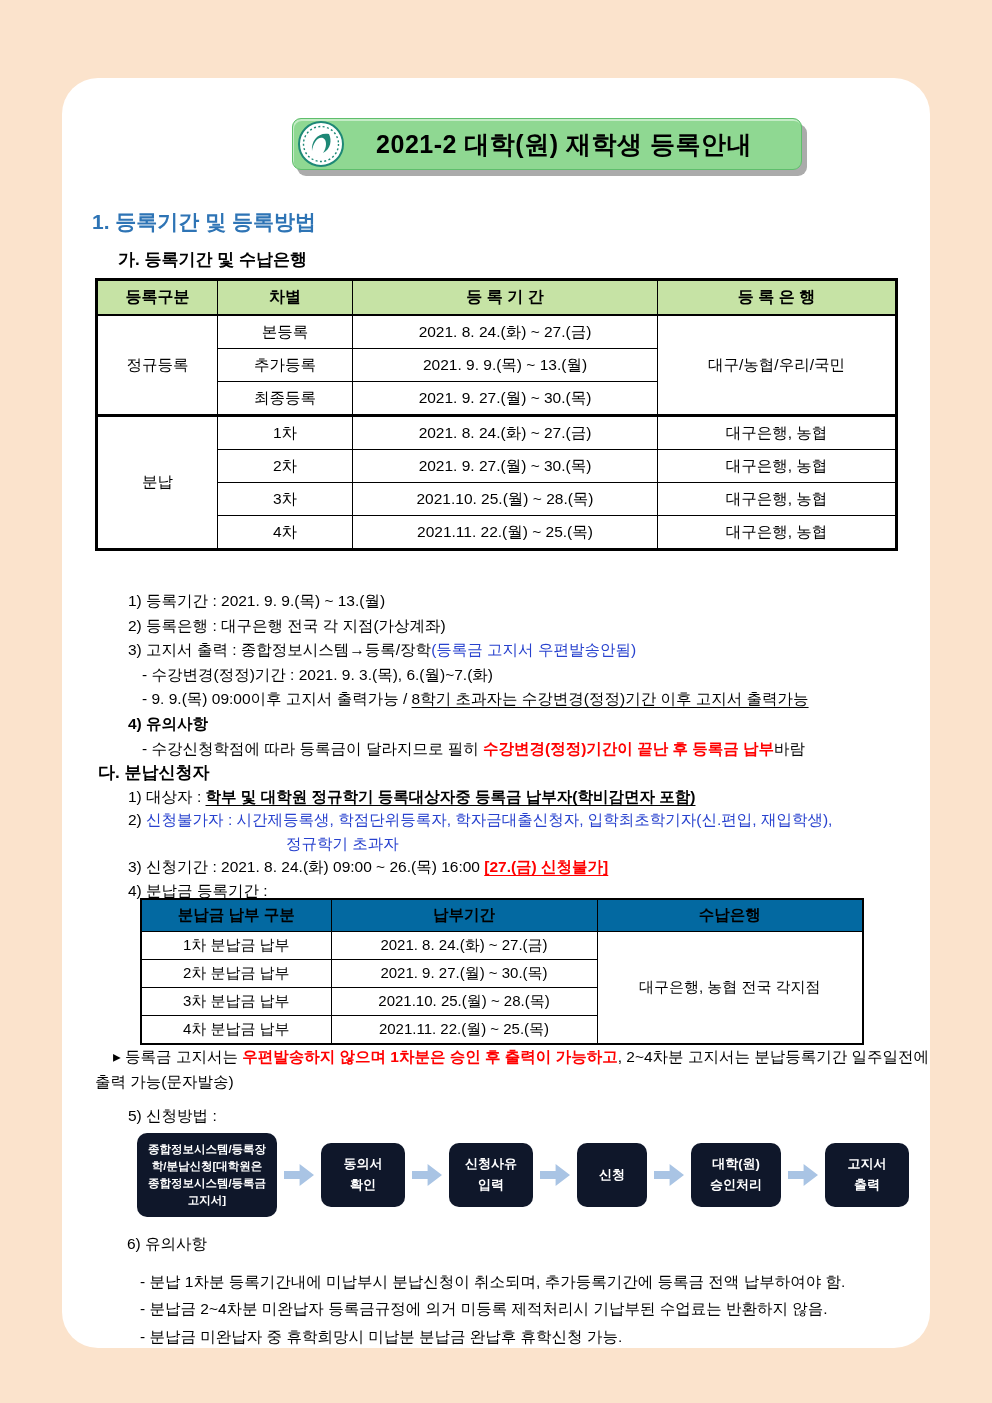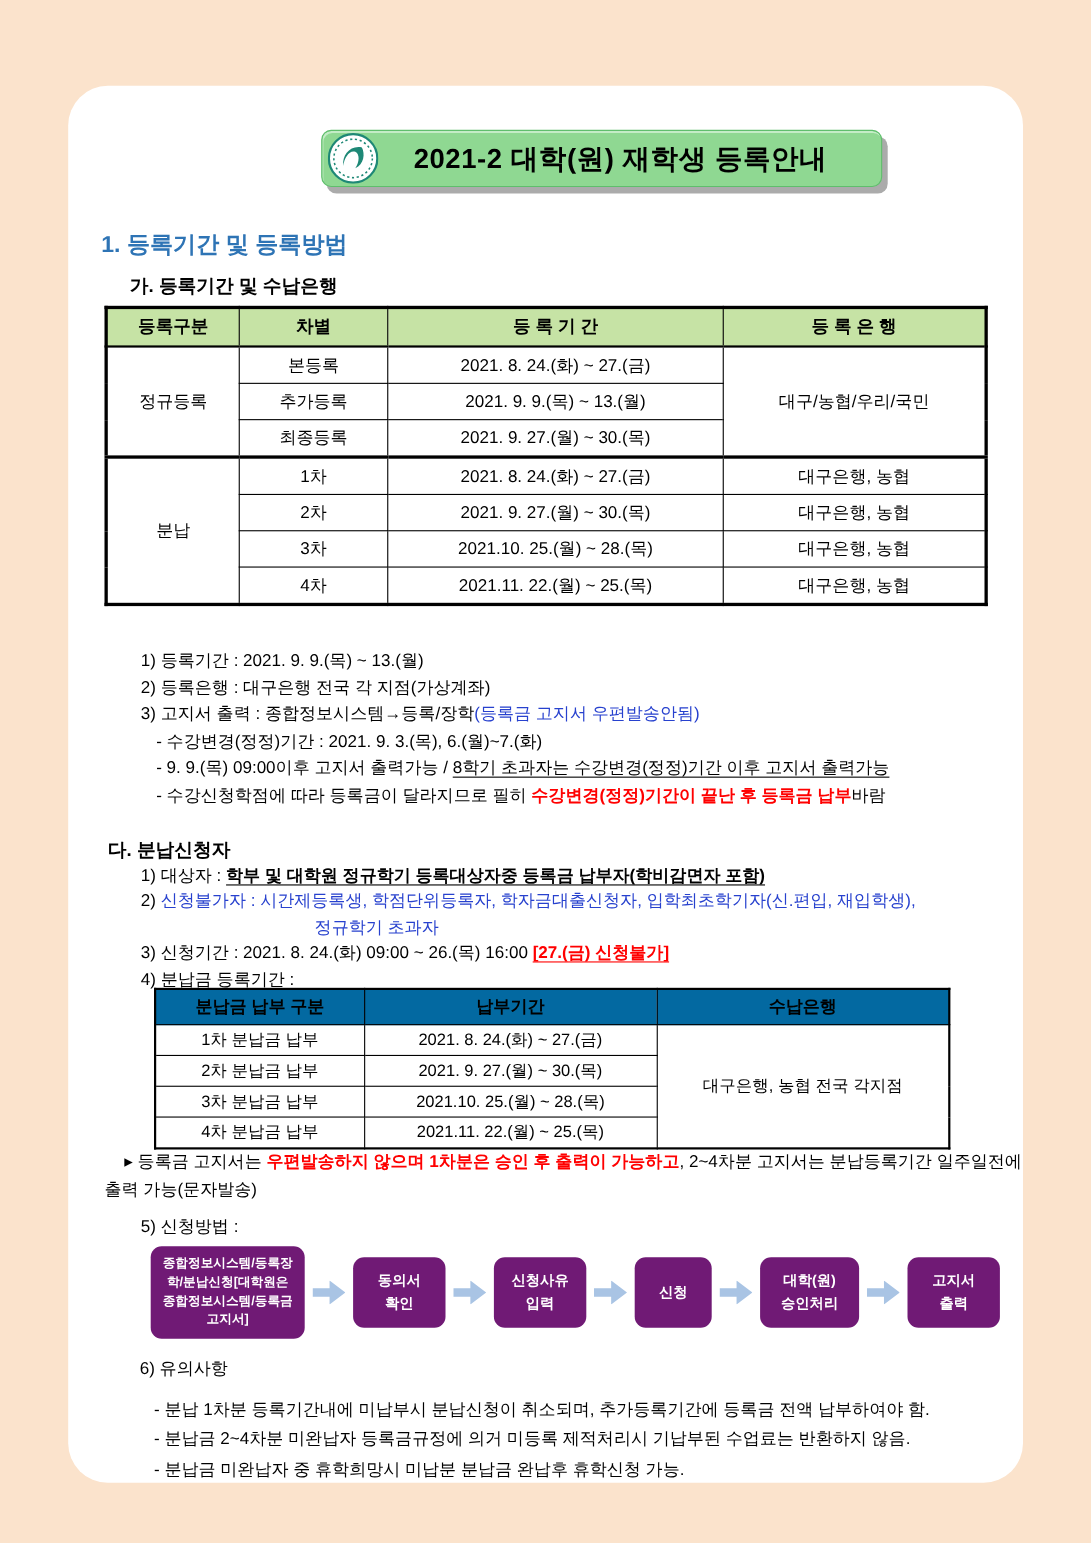--- a/index.html
+++ b/index.html
@@ -46,21 +46,21 @@
   .blue{color:#2741CE;}
   .red{color:#FF0000;font-weight:bold;}
   .ul{text-decoration:underline;text-underline-offset:3px;}
   .bold{font-weight:bold;}
   .cont-indent{margin-left:158px;}
   
   .notice{position:absolute;left:33px;top:966px;width:836px;font-size:15.5px;line-height:25px;text-indent:18px;}
   
   .flow{position:absolute;left:75px;top:1055px;display:flex;align-items:center;}
   .fbox{
-    background:#701a75;border-radius:10px;color:#ffffff;
+    background:#0f172a;border-radius:10px;color:#ffffff;
     display:flex;flex-direction:column;justify-content:center;align-items:center;
     text-align:center;font-weight:bold;
   }
   .fbox span{display:block;}
   .fbox.big{width:140px;height:84px;font-size:11.5px;line-height:1.5;}
   .fbox.s1{width:84px;height:64px;font-size:13px;line-height:1.6;}
   .fbox.s2{width:70px;height:64px;font-size:13px;}
   .fbox.s3{width:90px;height:64px;font-size:13px;line-height:1.6;}
   .farrow{
     width:30px;height:22px;margin:0 7px;flex:0 0 auto;background:#A9C4E4;
@@ -141,20 +141,21 @@
     </tr>
   </tbody>
     </table>
 
   <div class="blk" style="left:66px;top:494px;margin-top:17px;">
     <div>1) 등록기간 : 2021. 9. 9.(목) ~ 13.(월)</div>
     <div>2) 등록은행 : 대구은행 전국 각 지점(가상계좌)</div>
     <div><span>3) 고지서 출력 : 종합정보시스템→등록/장학</span><span class="blue">(등록금 고지서 우편발송안됨)</span></div>
     <div class="ind2">- 수강변경(정정)기간 : 2021. 9. 3.(목), 6.(월)~7.(화)</div>
     <div class="ind2"><span>- 9. 9.(목) 09:00이후 고지서 출력가능 / </span><span class="ul">8학기 초과자는 수강변경(정정)기간 이후 고지서 출력가능</span></div>
+    <div class="bold">4) 유의사항</div>
     <div class="ind2"><span>- 수강신청학점에 따라 등록금이 달라지므로 필히 </span><span class="red">수강변경(정정)기간이 끝난 후 등록금 납부</span><span>바람</span></div>
   </div>
 
   <div class="h-sub" style="left:36px;top:683px;">다. 분납신청자</div>
   <div class="blk" style="left:66px;top:707px;line-height:23.4px;">
     <div><span>1) 대상자 : </span><span class="bold ul">학부 및 대학원 정규학기 등록대상자중 등록금 납부자(학비감면자 포함)</span></div>
     <div><span>2) </span><span class="blue">신청불가자 : 시간제등록생, 학점단위등록자, 학자금대출신청자, 입학최초학기자(신.편입, 재입학생),</span></div>
     <div class="blue cont-indent">정규학기 초과자</div>
     <div><span>3) 신청기간 : 2021. 8. 24.(화) 09:00 ~ 26.(목) 16:00 </span><span class="red ul">[27.(금) 신청불가]</span></div>
     <div>4) 분납금 등록기간 :</div>

